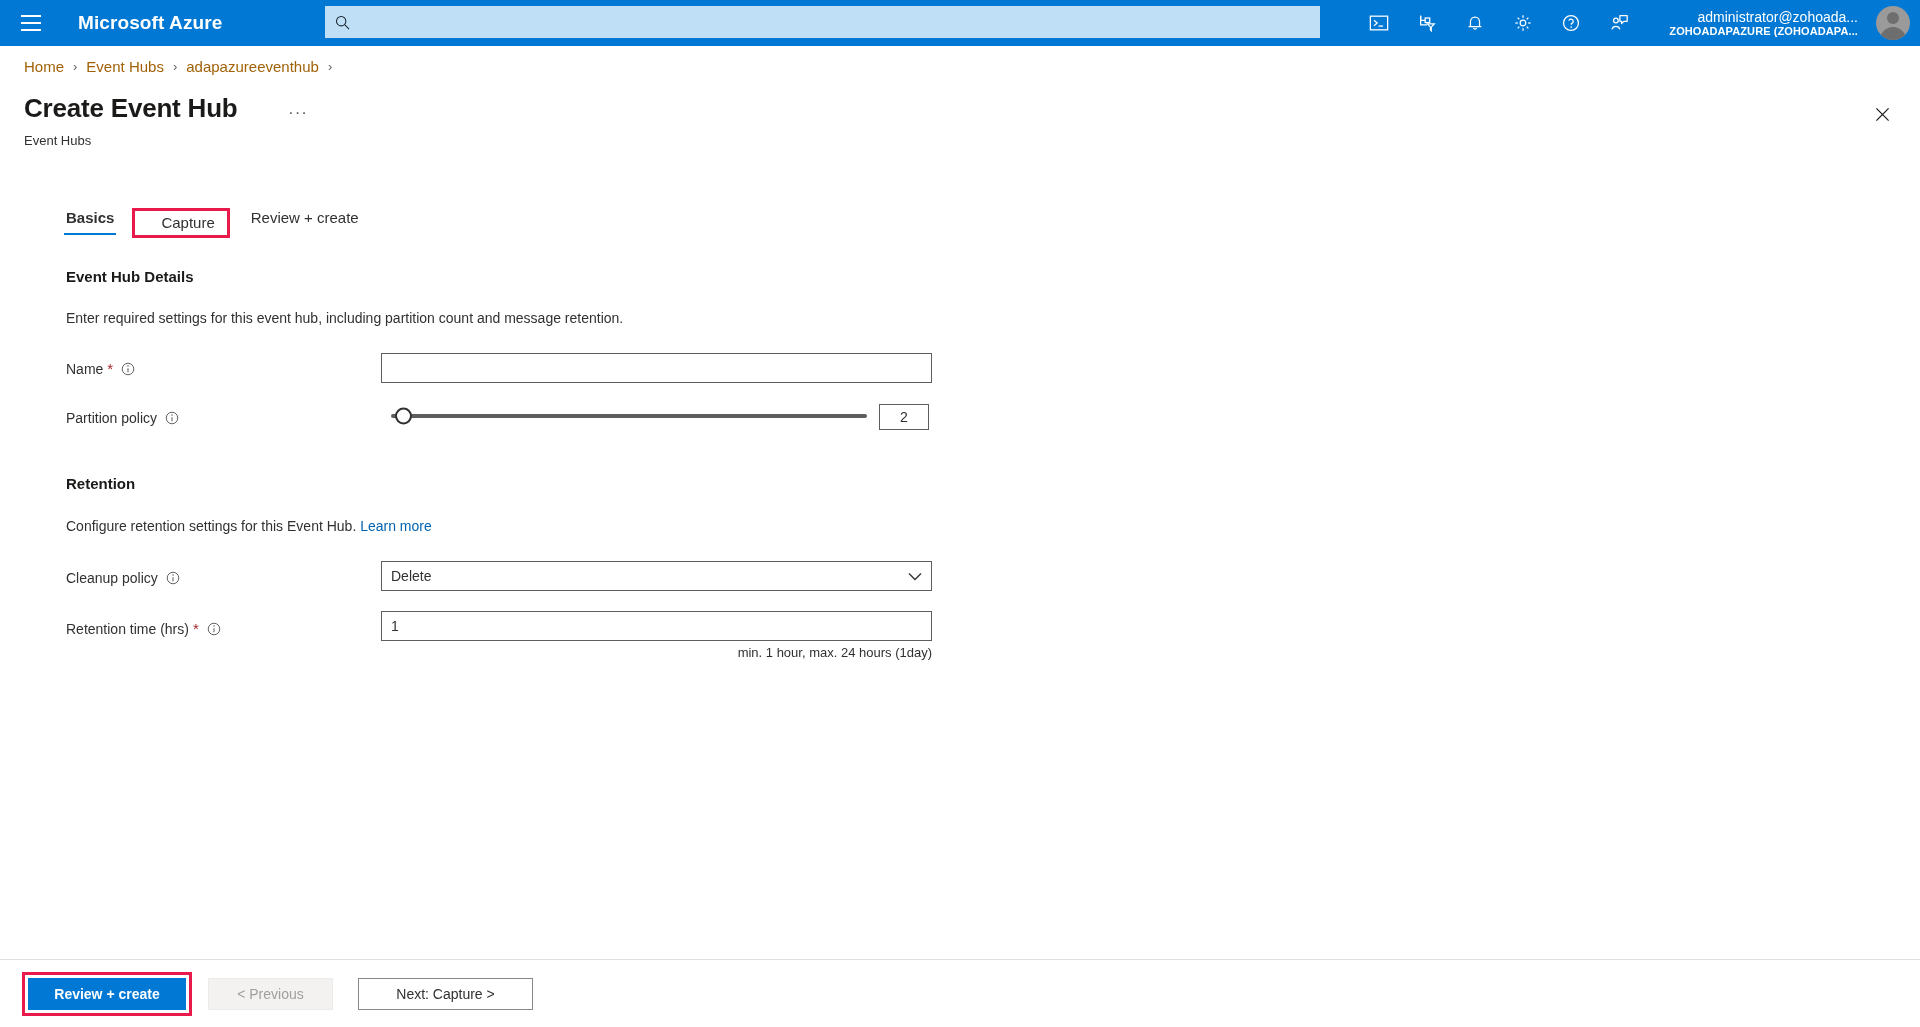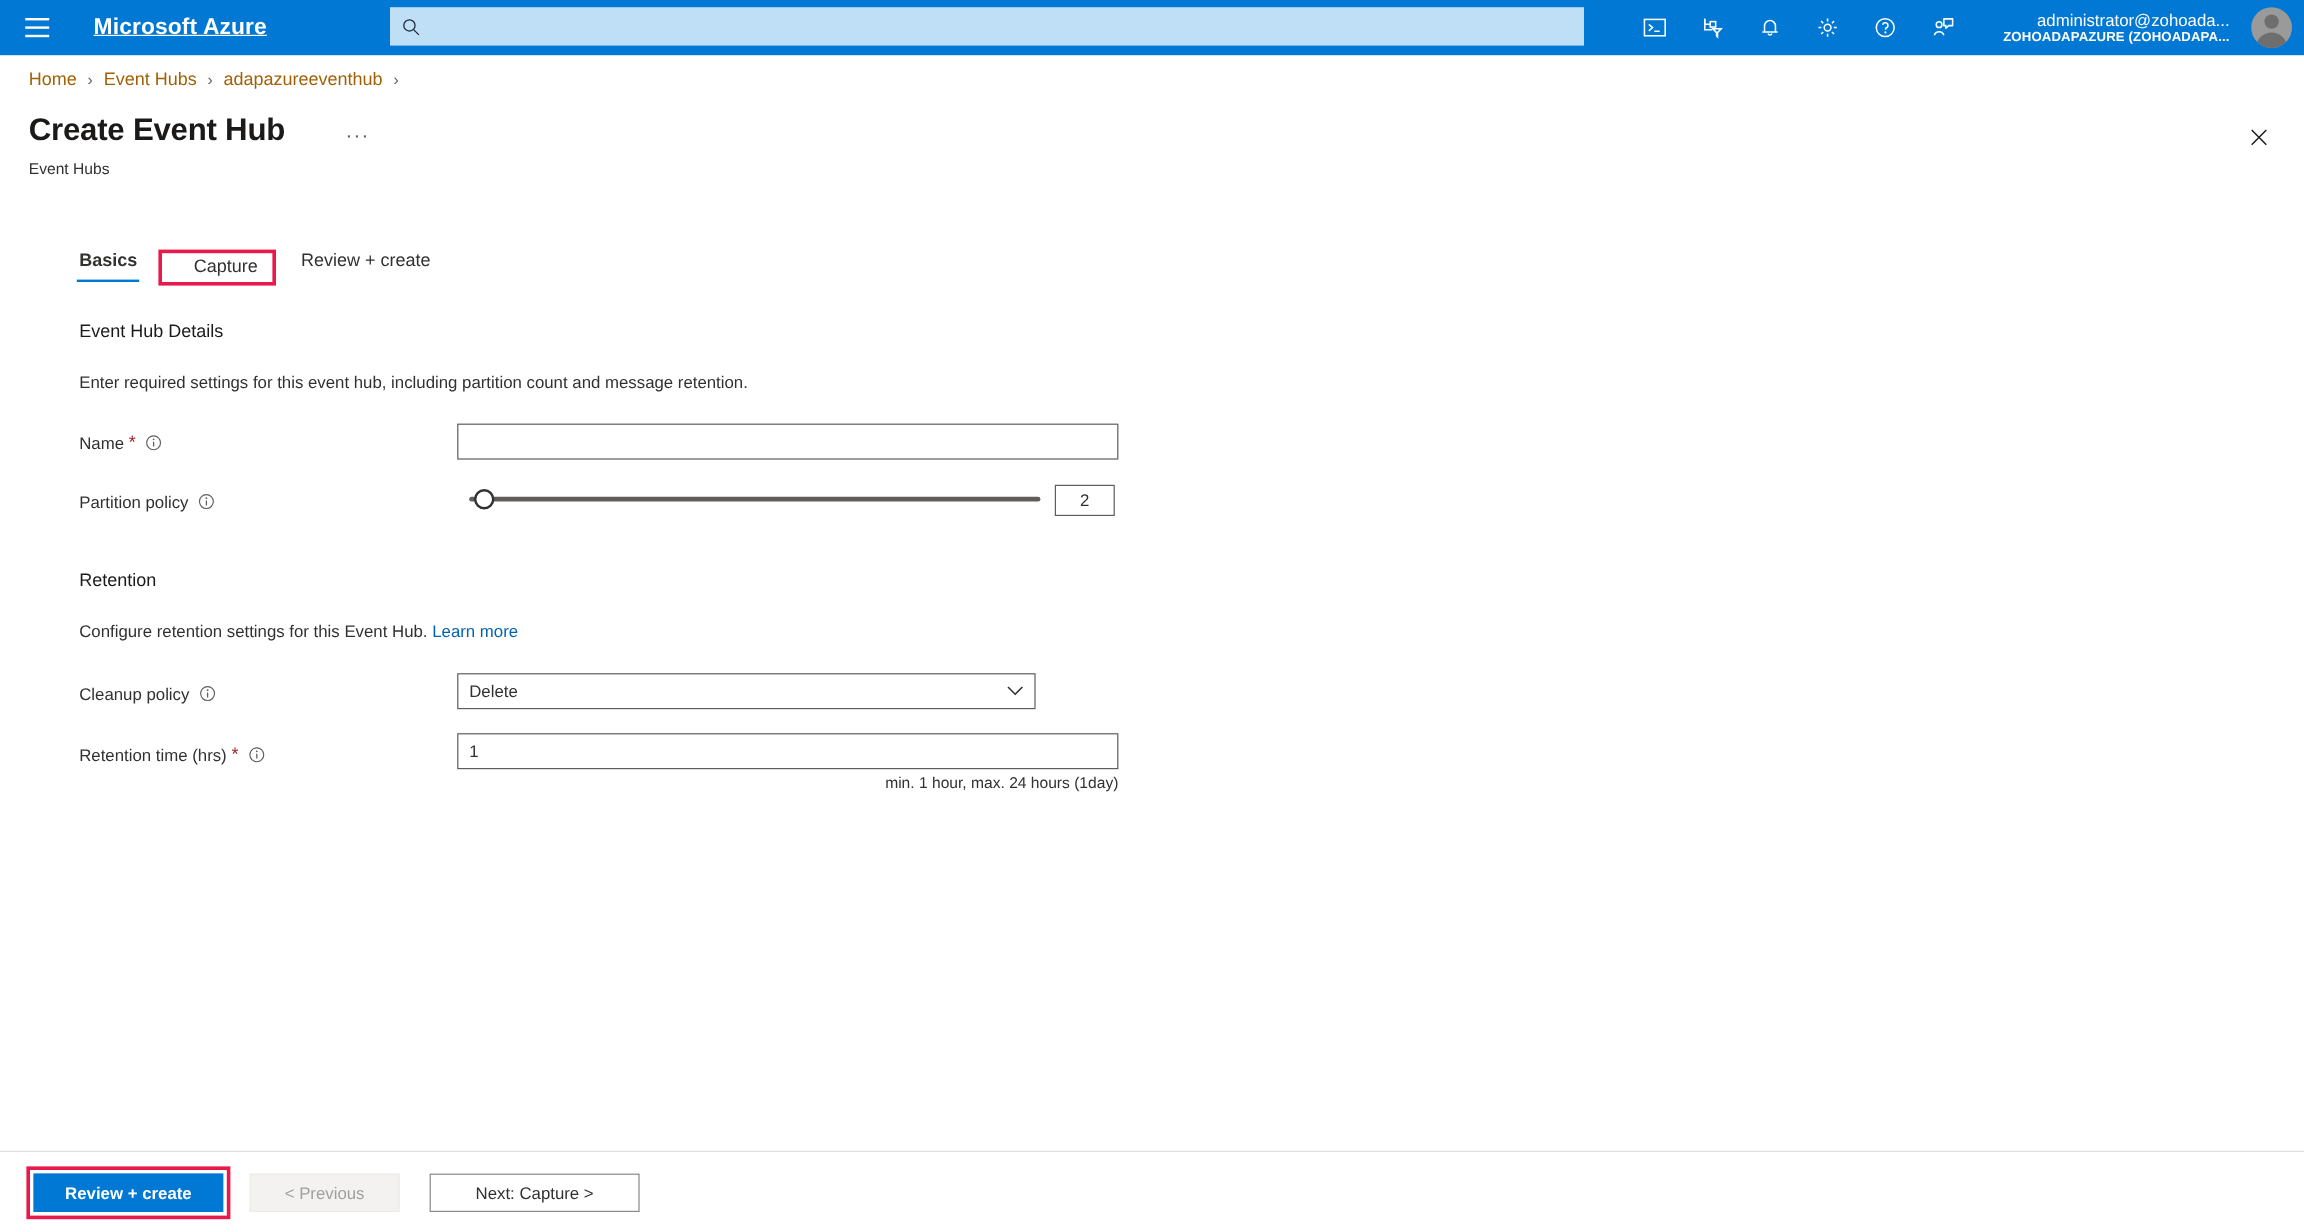--- a/index.html
+++ b/index.html
@@ -12,21 +12,20 @@
     color: #323130;
   }
 
   
   .topbar {
     position: absolute; top: 0; left: 0;
     width: 1920px; height: 46px;
     background: #0078d4;
     display: flex; align-items: center;
     color: #ffffff;
-    text-decoration: underline;
   }
   .hamburger {
     width: 46px; height: 46px;
     display: flex; flex-direction: column;
     align-items: center; justify-content: center;
     gap: 5px; cursor: pointer;
     margin-left: 8px;
   }
   .hamburger span {
     display: block; width: 20px; height: 2px; background: #ffffff;
@@ -137,21 +136,21 @@
   }
   .tab.boxed {
     outline: 3px solid #e81a4b;
     padding: 3px 12px 4px 26px;
     margin-left: -8px; margin-right: 22px;
     background: #ffffff;
   }
 
   
   .section-head {
-    position: absolute; font-size: 15px; font-weight: normal; color: #1b1a19; text-align: center;
+    position: absolute; font-size: 15px; font-weight: bold; color: #1b1a19; text-align: center;
   }
   .section-desc {
     position: absolute; font-size: 14px; color: #323130;
   }
   .section-desc a { color: #0063b1; text-decoration: none; }
 
   .flabel {
     position: absolute; font-size: 14px; color: #323130;
     display: flex; align-items: center; white-space: nowrap;
   }
@@ -396,21 +395,21 @@
 <div class="flabel" style="left:66px; top:570px;">
   <span>Cleanup policy</span>
   <span class="infoicon">
     <svg width="14" height="14" viewBox="0 0 16 16">
       <circle cx="8" cy="8" r="6.6" fill="none" stroke="#605e5c" stroke-width="1.1"></circle>
       <circle cx="8" cy="4.7" r=".85" fill="#605e5c"></circle>
       <line x1="8" y1="7" x2="8" y2="11.6" stroke="#605e5c" stroke-width="1.2"></line>
     </svg>
   </span>
 </div>
-<div class="selwrap" style="left:381px; top:561px; width:482px; height:30px;">
+<div class="selwrap" style="left:381px; top:561px; width:551px; height:30px;">
   <div class="selbox">Delete</div>
   <span class="chev">
     <svg width="14" height="9" viewBox="0 0 14 9">
       <polyline points="1,1.5 7,7.5 13,1.5" fill="none" stroke="#323130" stroke-width="1.3"></polyline>
     </svg>
   </span>
 </div>
 
 <div class="flabel" style="left:66px; top:620px;">
   <span>Retention time (hrs)</span>

